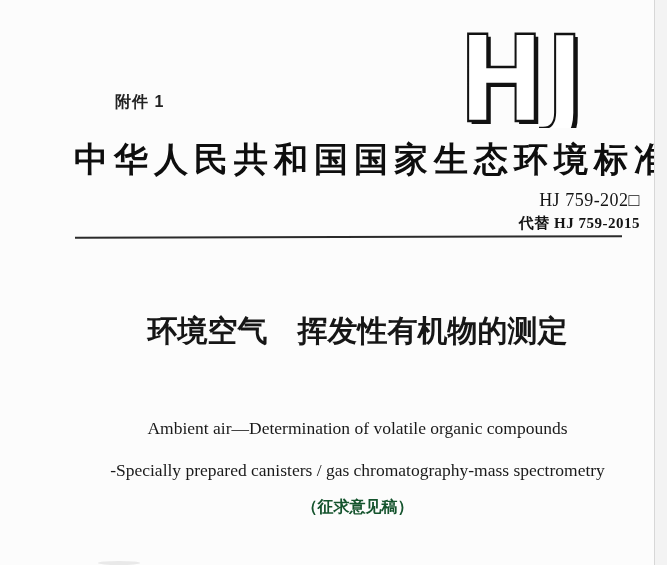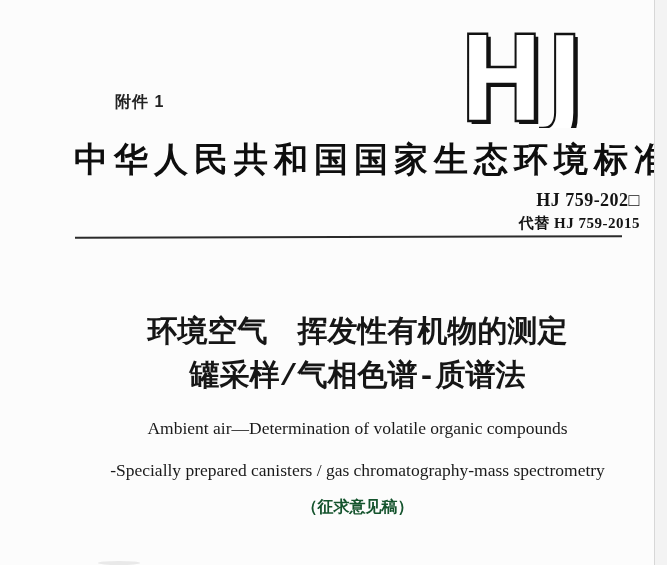--- a/index.html
+++ b/index.html
@@ -60,21 +60,21 @@
   }
   .std-no {
     position: absolute;
     right: 27px;
     top: 190px;
     text-align: right;
     color: #141414;
   }
   .std-no-line1 {
     font-size: 18px;
-    font-weight: bold;
+    font-weight: normal;
     letter-spacing: 0.5px;
   }
   .std-no-line2 {
     margin-top: 3px;
     font-size: 15px;
     font-weight: 600;
     letter-spacing: 0.5px;
     text-align: center;
   }
   .rule {
@@ -162,21 +162,20 @@
 
   <div class="std-no">
     <div class="std-no-line1">HJ 759-202□</div>
     <div class="std-no-line2">代替 HJ 759-2015</div>
   </div>
 
   <div class="rule"></div>
 
   <div class="title-cn">
     <div class="title-cn-line">环境空气　挥发性有机物的测定</div>
-    <div class="title-cn-line">罐采样/气相色谱-质谱法</div>
   </div>
 
   <div class="title-en1">Ambient air—Determination of volatile organic compounds</div>
 
   <div class="title-en2">-Specially prepared canisters / gas chromatography-mass spectrometry</div>
 
   <div class="draft">（征求意见稿）</div>
 
   <div class="scan-edge-col"></div>
   <div class="scan-edge-line"></div>

